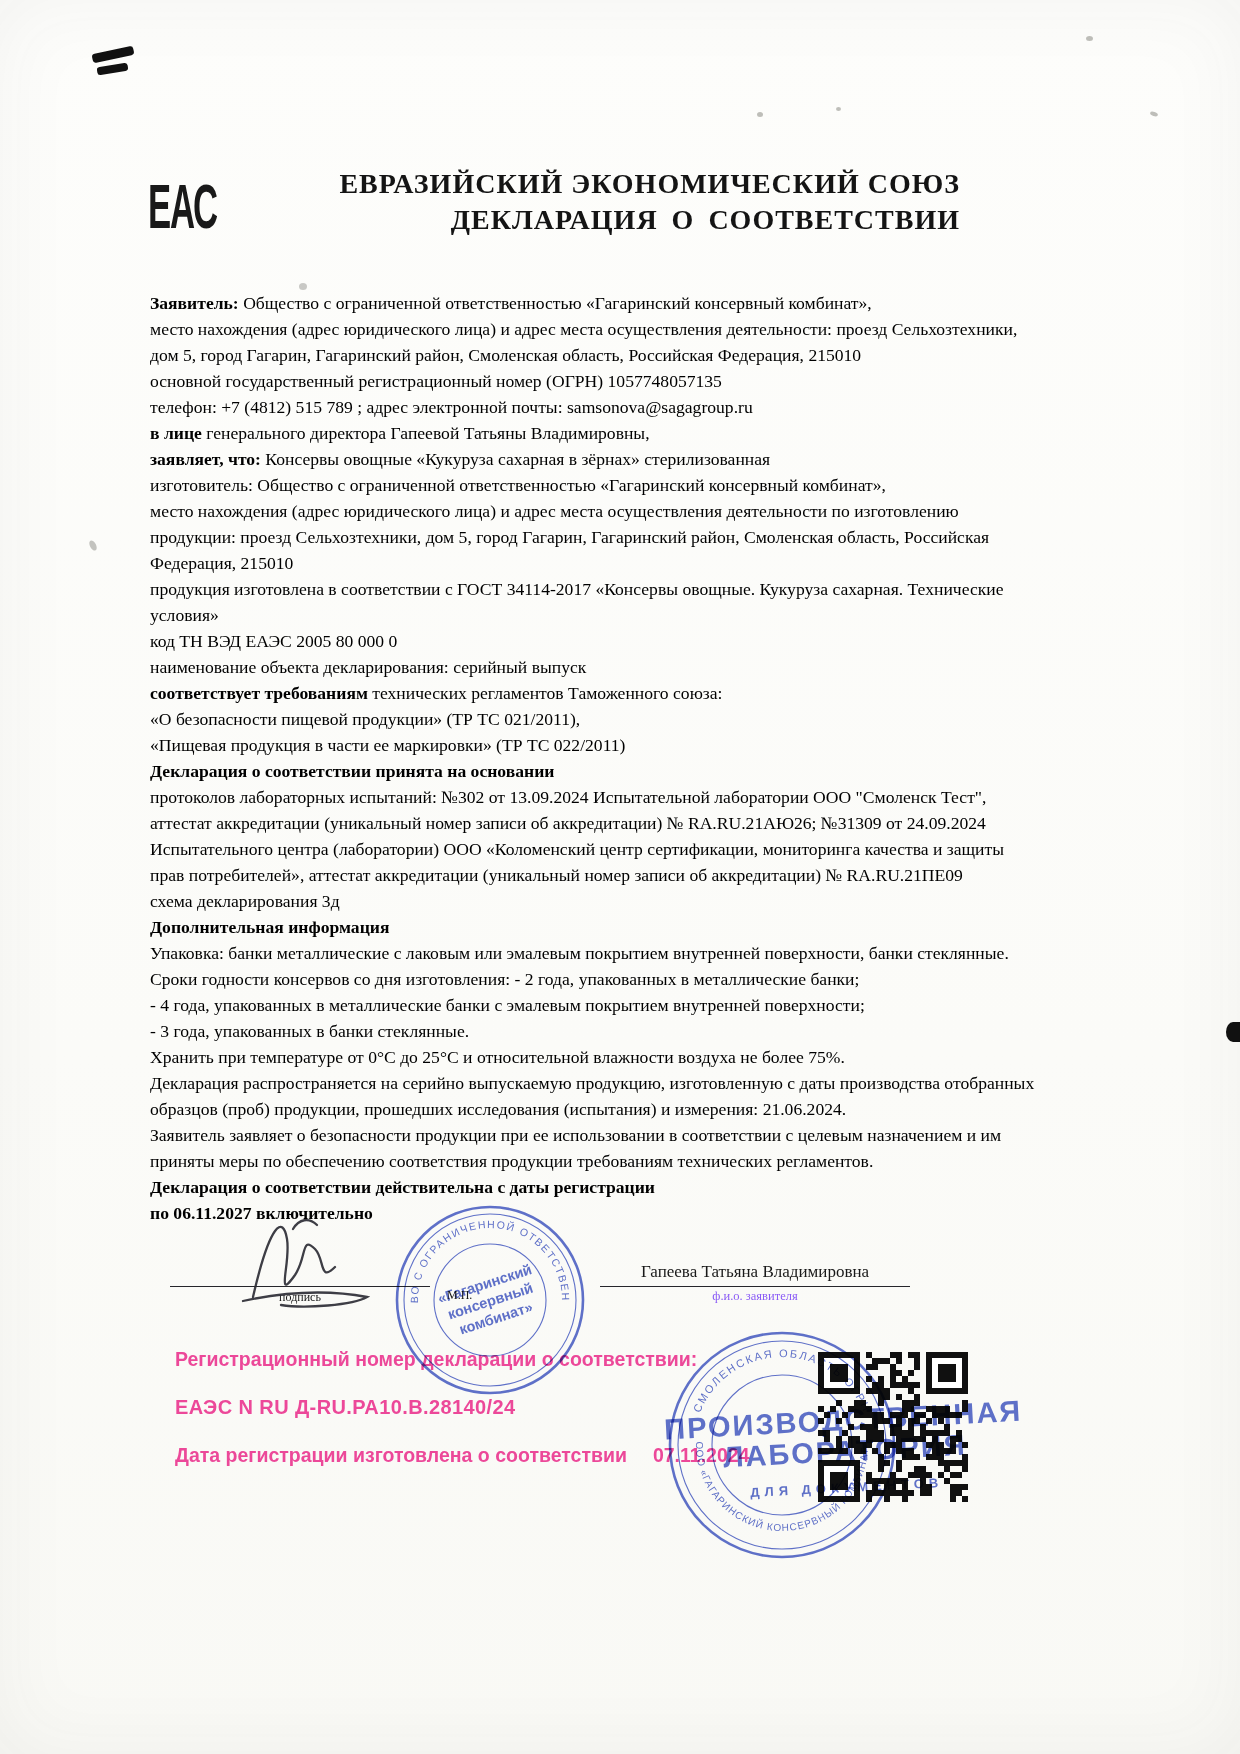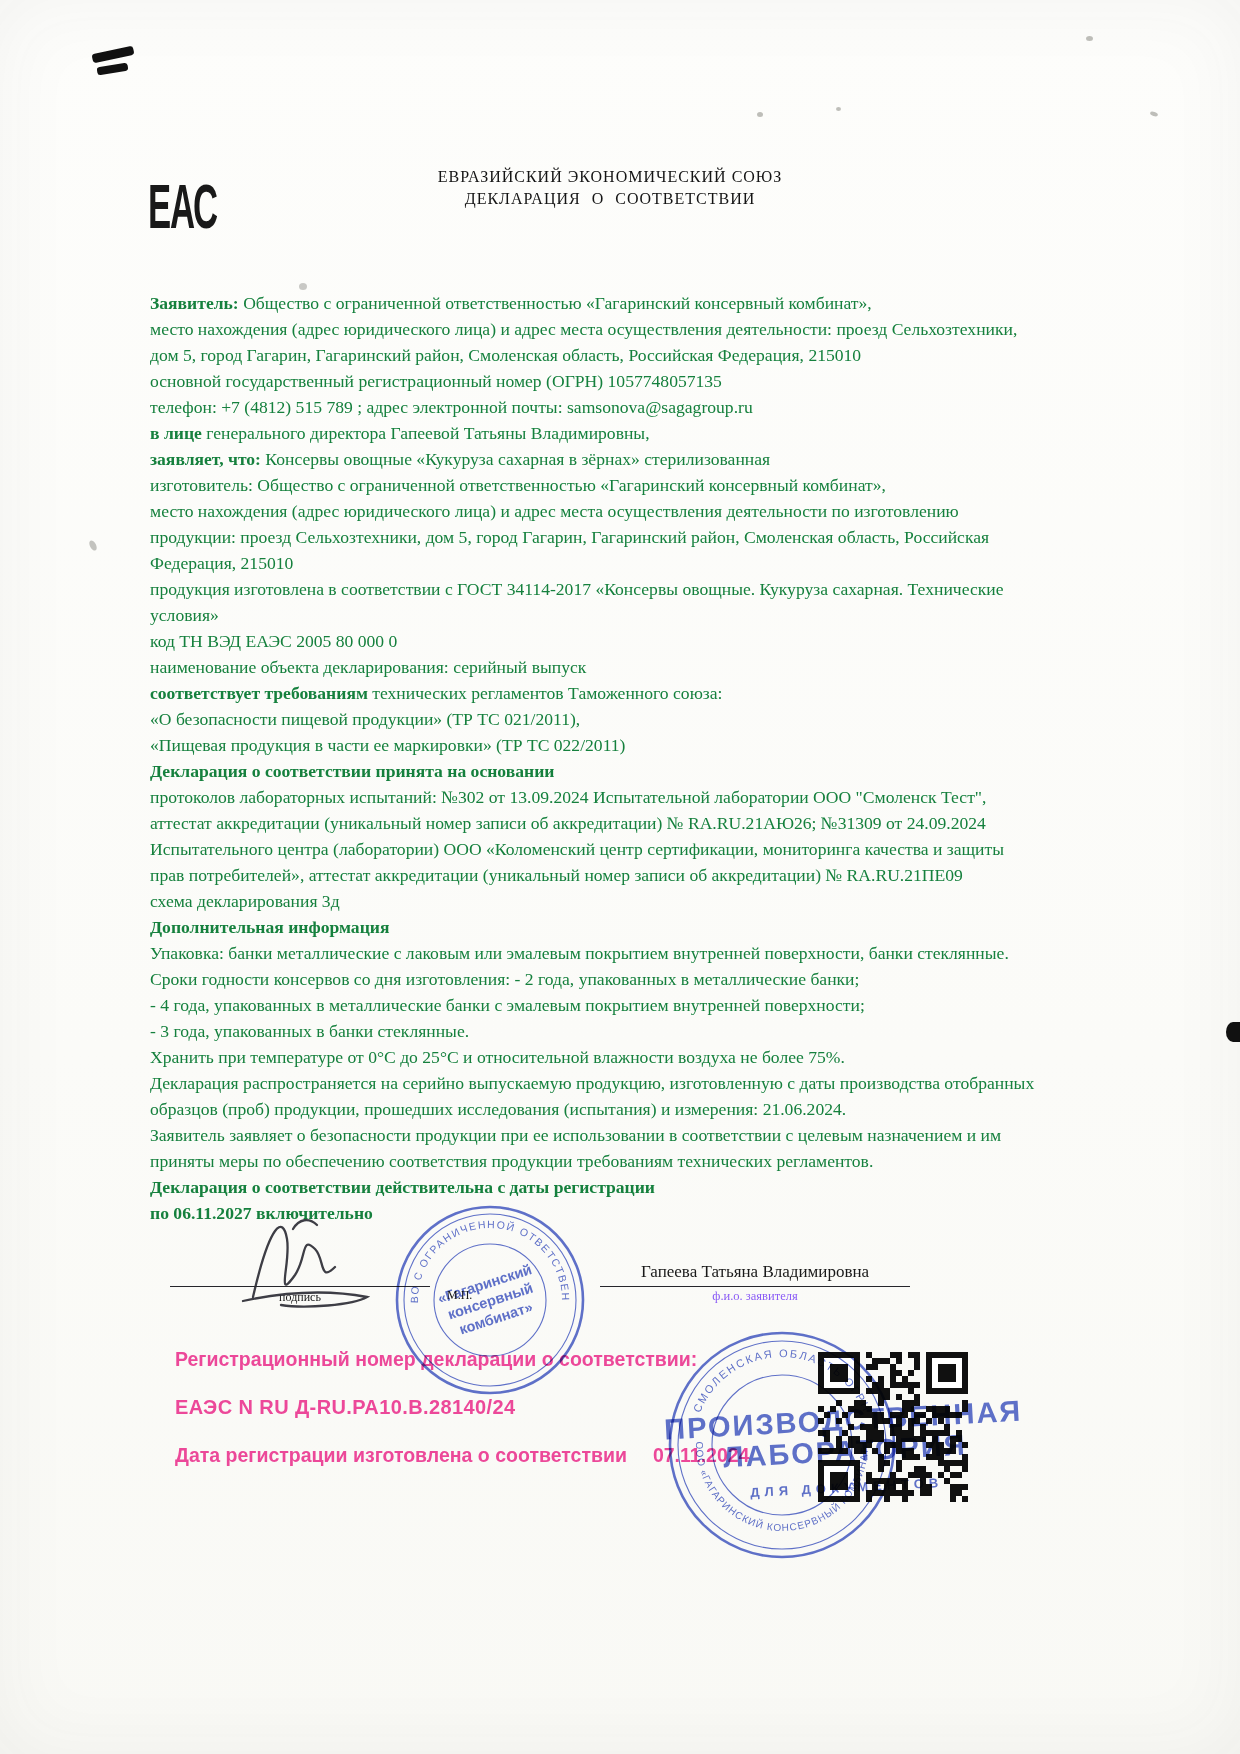--- a/index.html
+++ b/index.html
@@ -10,24 +10,24 @@
     box-shadow:inset 0 0 80px rgba(60,60,50,.05);
   }
   .abs{position:absolute;}
   
   .artifact{position:absolute;background:#111;border-radius:3px;}
   .speck{position:absolute;background:#8a8a84;border-radius:50%;opacity:.55;}
   
   .eac-logo{left:146px;top:162px;width:80px;height:84px;}
   
   .title-block{left:260px;top:168px;width:700px;text-align:center;color:#141414;}
-  .title-line{font-weight:normal;font-size:16px;letter-spacing:1px;}
+  .title-line{font-weight:bold;font-size:28px;letter-spacing:1px;text-align:right;}
   .title-line2{margin-top:4px;word-spacing:6px;}
   
-  .doc-body{left:150px;top:290px;width:886px;font-size:17.6px;line-height:26px;color:#15803d;}
+  .doc-body{left:150px;top:290px;width:886px;font-size:17.6px;line-height:26px;color:#000000;}
   .doc-body p{margin:0;}
   .doc-body b{font-weight:bold;}
   
   .sig-left{left:170px;top:1252px;width:260px;text-align:center;}
   .sig-rule{height:34px;border-bottom:1.7px solid #26262b;}
   .sig-caption{font-size:12px;margin-top:3px;}
   .sig-stroke{left:235px;top:1205px;z-index:4;}
   .mp-label{left:447px;top:1288px;font-size:12px;z-index:2;text-align:center;}
   .fio-block{left:600px;top:1252px;width:310px;text-align:center;}
   .fio-name{font-size:17px;height:34px;line-height:40px;border-bottom:1.6px solid #26262b;}

